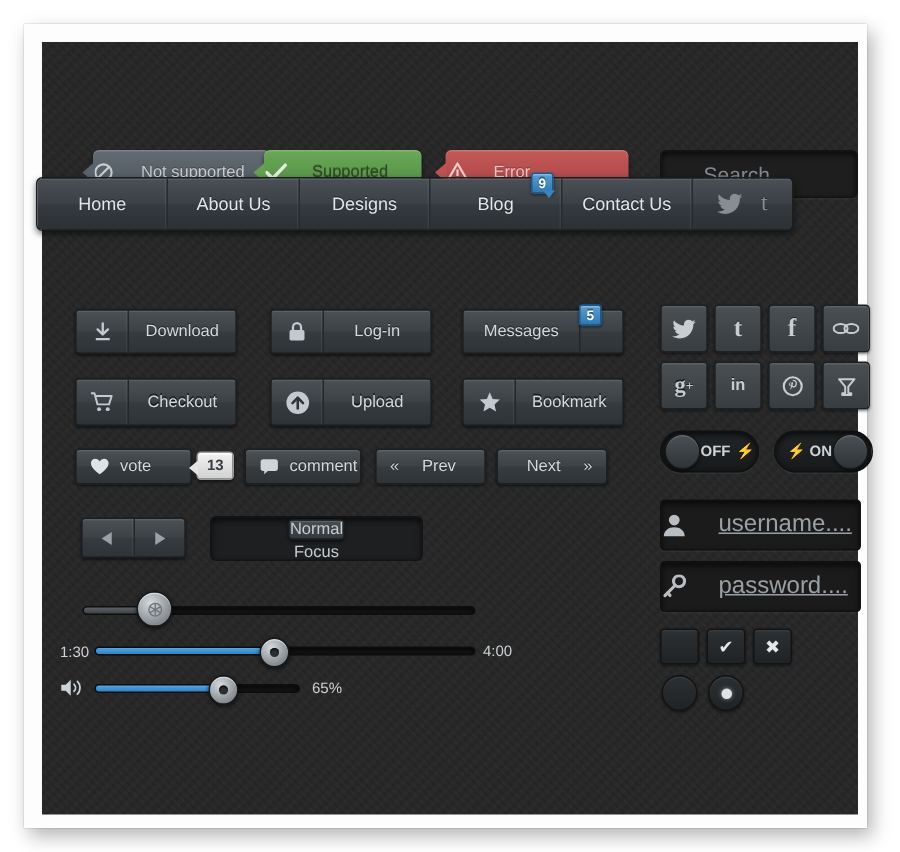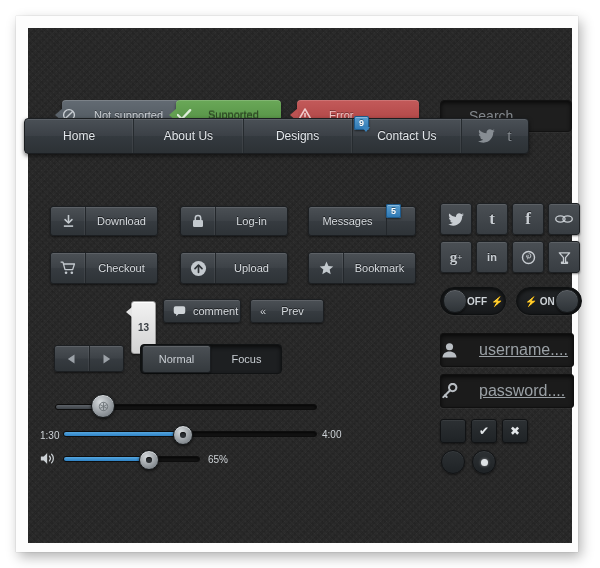--- a/index.html
+++ b/index.html
@@ -254,39 +254,40 @@
   
   .seg {
     position: absolute; left: 140px; top: 344px;
     width: 142px; height: 30px;
     background: #1d1f21;
     border: 1px solid #111314;
     border-radius: 4px;
     box-shadow: inset 0 2px 4px rgba(0,0,0,0.7);
     display: flex; align-items: center;
     box-sizing: border-box;
+    flex-direction: column;
   }
   .seg .s {
     flex: 1; height: 26px; margin: 1px;
     display: flex; align-items: center; justify-content: center;
     color: #c8cdd2; font-size: 11px; border-radius: 3px;
   }
   .seg .s.on {
     background: linear-gradient(to bottom,#4a4f54,#34393d);
     border: 1px solid #1a1d20;
     box-shadow: inset 0 1px 0 rgba(255,255,255,0.12), 0 1px 2px rgba(0,0,0,0.5);
   }
 
   .pillcount {
     position: absolute;
     background: linear-gradient(to bottom,#f2f2f2,#d2d2d2);
     border: 1px solid #9b9b9b;
     border-radius: 3px;
     color: #3a3f44; font-size: 10px; font-weight: bold;
-    padding: 20px 6px;
+    padding: 3px 6px;
     box-shadow: inset 0 1px 0 #fff, 0 1px 2px rgba(0,0,0,0.5);
   }
   .pillcount .pt {
     position: absolute; left: -6px; top: 5px;
     width:0;height:0;
     border-top: 5px solid transparent;
     border-bottom: 5px solid transparent;
     border-right: 6px solid #e4e4e4;
   }
   svg { display: block; }
@@ -341,20 +342,23 @@
     <div class="nv">
       <span>Home</span>
     </div>
     <div class="nv">
       <span>About Us</span>
     </div>
     <div class="nv">
       <span>Designs</span>
     </div>
     <div class="nv">
+      <span>Blog</span>
+    </div>
+    <div class="nv">
       <span>Contact Us</span>
     </div>
     <div class="nv soc">
       <span style="color:#878d93;">
         <svg width="17" height="14" viewBox="0 0 18 15">
           <path d="M18 1.8c-.7.3-1.4.5-2.1.6.8-.5 1.3-1.2 1.6-2-.7.4-1.5.7-2.3.9C14.5.6 13.6.2 12.6.2c-2 0-3.6 1.6-3.6 3.6 0 .3 0 .6.1.8C6 4.5 3.2 3 1.3.7.9 1.3.8 2 .8 2.7c0 1.2.6 2.3 1.6 3-.6 0-1.1-.2-1.6-.4 0 1.7 1.2 3.2 2.9 3.5-.3.1-.6.1-.9.1-.2 0-.4 0-.7-.1.5 1.4 1.8 2.5 3.4 2.5-1.2 1-2.8 1.6-4.5 1.6H0c1.6 1 3.6 1.7 5.7 1.7 6.8 0 10.5-5.6 10.5-10.5v-.5c.7-.5 1.3-1.2 1.8-1.9z" fill="currentColor"></path>
         </svg>
       </span>
       <span style="color:#878d93;font-size:16px;font-family:'Liberation Serif',serif;">t</span>
     </div>
@@ -447,40 +451,52 @@
 
   <div class="btn" style="position:absolute;left:308px;top:252px;width:108px;height:32px;">
     <span class="ic">
       <svg width="15" height="14" viewBox="0 0 16 15">
         <polygon points="8,0.6 10.1,5.3 15.2,5.8 11.4,9.2 12.5,14.2 8,11.6 3.5,14.2 4.6,9.2 0.8,5.8 5.9,5.3" fill="currentColor"></polygon>
       </svg>
     </span>
     <span class="lbl">Bookmark</span>
   </div>
 
+  <div class="btn" style="position:absolute;left:50px;top:299px;width:78px;height:24px;font-size:11px;">
+    <span style="padding-left:9px;color:#dfe3e6;">
+      <svg width="13" height="12" viewBox="0 0 14 13">
+        <path d="M7 12.2S0.6 7.9 0.6 4.2C0.6 2.2 2.1.9 3.8.9c1.3 0 2.5.8 3.2 1.9C7.7 1.7 8.9.9 10.2.9c1.7 0 3.2 1.3 3.2 3.3 0 3.7-6.4 8-6.4 8z" fill="currentColor"></path>
+      </svg>
+    </span>
+    <span class="lbl" style="text-align:left;padding-left:7px;">vote</span>
+  </div>
   <div class="pillcount" style="left:131px;top:301px;">
     <span class="pt"></span>
     <span>13</span>
   </div>
 
   <div class="btn" style="position:absolute;left:163px;top:299px;width:78px;height:24px;font-size:11px;">
     <span style="padding-left:9px;color:#cfd4d8;">
       <svg width="13" height="12" viewBox="0 0 14 12">
         <rect x="0.8" y="0.8" width="12.4" height="8.4" rx="2" fill="currentColor"></rect>
         <polygon points="3.4,9 3.4,11.6 6.2,9" fill="currentColor"></polygon>
       </svg>
     </span>
     <span class="lbl" style="text-align:left;padding-left:7px;">comment</span>
   </div>
 
   <div class="btn" style="position:absolute;left:250px;top:299px;width:74px;height:24px;font-size:11px;">
     <span style="padding-left:9px;color:#cfd4d8;font-size:11px;">«</span>
     <span class="lbl" style="padding-right:14px;">Prev</span>
   </div>
 
+  <div class="btn" style="position:absolute;left:331px;top:299px;width:74px;height:24px;font-size:11px;">
+    <span class="lbl" style="padding-left:14px;">Next</span>
+    <span style="padding-right:9px;color:#cfd4d8;font-size:11px;">»</span>
+  </div>
 
   <div class="btn" style="position:absolute;left:54px;top:345px;width:70px;height:27px;padding:0;">
     <span style="flex:1;display:flex;align-items:center;justify-content:center;align-self:stretch;border-right:1px solid #23272b;box-shadow:inset -1px 0 0 rgba(255,255,255,0.06);">
       <svg width="9" height="10" viewBox="0 0 9 10">
           <polygon points="7.5,0.6 7.5,9.4 0.8,5" fill="#9ba1a7"></polygon>
         </svg>
     </span>
     <span style="flex:1;display:flex;align-items:center;justify-content:center;align-self:stretch;">
       <svg width="9" height="10" viewBox="0 0 9 10">
           <polygon points="1.5,0.6 1.5,9.4 8.2,5" fill="#9ba1a7"></polygon>

